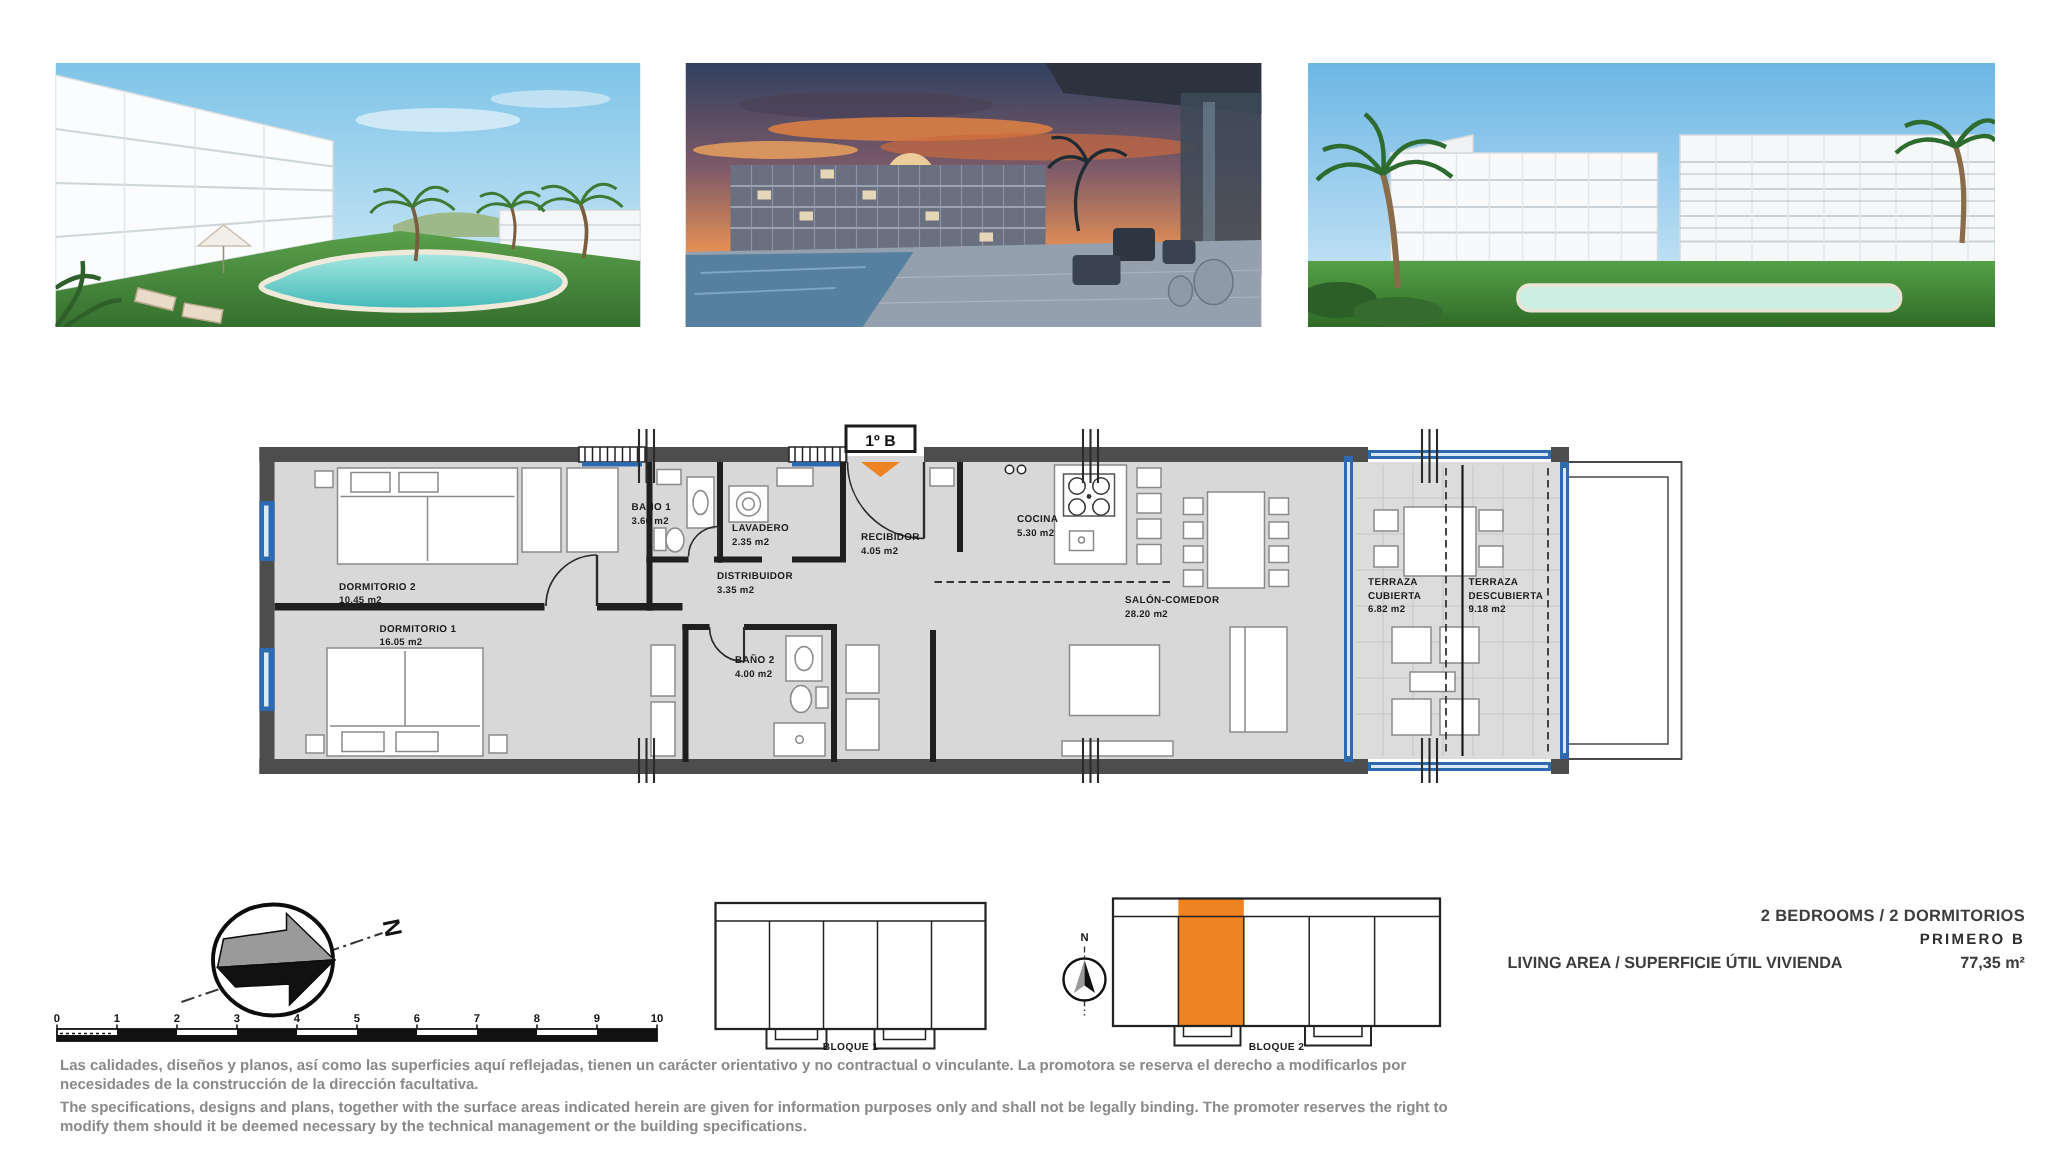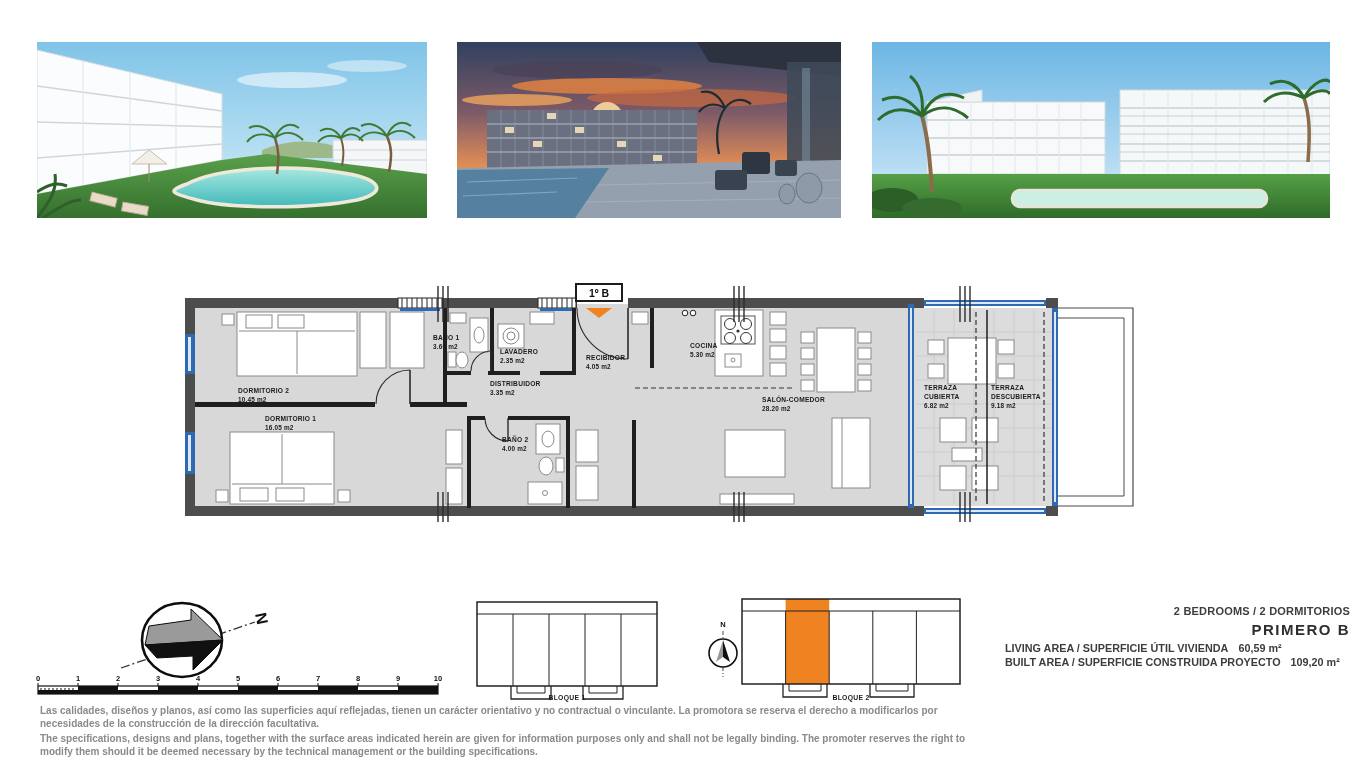--- a/index.html
+++ b/index.html
@@ -11,22 +11,22 @@
   .pl-name{font-size:6.6px;font-weight:700;fill:#1b1b1b;letter-spacing:.25px;}
   .pl-area{font-size:6.4px;font-weight:700;fill:#1b1b1b;letter-spacing:.2px;}
   .furn{fill:#ffffff;stroke:#8a8a8a;stroke-width:1;}
   .iwall{fill:#1f1f1f;}
   .arc{fill:none;stroke:#2b2b2b;stroke-width:1.1;}
   .tick{stroke:#2b2b2b;stroke-width:1.4;}
   .grid{stroke:#c6c6c6;stroke-width:.7;}
   
   .summary{width:345px;color:#3d3d3d;}
   .s-bed{text-align:right;font-size:11px;font-weight:700;letter-spacing:.2px;margin:0;}
-  .s-unit{text-align:right;font-size:15px;font-weight:700;letter-spacing:1.5px;color:#2e2e2e;margin:4px 0 3px 0;}
-  .s-row{display:flex;font-size:10.8px;font-weight:700;line-height:1.32;}
+  .s-unit{text-align:right;font-size:10px;font-weight:700;letter-spacing:1.5px;color:#2e2e2e;margin:4px 0 3px 0;}
+  .s-row{display:flex;justify-content:space-between;font-size:10.8px;font-weight:700;line-height:1.32;}
   .s-row .val{white-space:nowrap;padding-left:10px;}
   
   .disclaimer{width:930px;color:#8a8a8a;font-size:10px;font-weight:700;line-height:1.3;}
   .disclaimer p{margin:0 0 2px 0;}
   .blk-label{font-size:6.8px;font-weight:700;fill:#1b1b1b;letter-spacing:.3px;}
   .num{font-size:7.5px;font-weight:700;fill:#111;}
 </style>
 </head>
 <body>
 
@@ -232,21 +232,21 @@
         <path d="M 432 56 C 416 48 402 50 392 60"></path>
           <path d="M 432 56 C 424 40 410 36 398 42"></path>
         <path d="M 432 56 C 442 38 454 36 458 40"></path>
           <path d="M 432 56 C 446 46 456 48 458 52"></path>
       </g>
       <ellipse cx="20" cy="158" rx="26" ry="12" fill="#2c5e27"></ellipse>
       <ellipse cx="60" cy="166" rx="30" ry="10" fill="#356b2e"></ellipse>
     </svg>
   </div>
 
-  <div class="abs" style="left:180px;top:282px;width:960px;height:240px">
+  <div class="abs" style="left:168px;top:282px;width:960px;height:240px">
     <svg width="960" height="240" viewBox="0 0 960 240">
 
       <rect x="10" y="22" width="722" height="206" fill="#d8d8d8"></rect>
       <rect x="734" y="26" width="142" height="198" fill="#dcdcdc"></rect>
 
       <g class="grid">
         <line x1="754" y1="28" x2="754" y2="222"></line>
           <line x1="774" y1="28" x2="774" y2="222"></line>
         <line x1="794" y1="28" x2="794" y2="222"></line>
           <line x1="814" y1="28" x2="814" y2="222"></line>
@@ -588,25 +588,21 @@
       </g>
       <text class="blk-label" x="381" y="104" text-anchor="middle">BLOQUE 2</text>
     </svg>
   </div>
 
   <div class="abs summary" style="left:1005px;top:605px">
     <p class="s-bed">2 BEDROOMS / 2 DORMITORIOS</p>
     <p class="s-unit">PRIMERO B</p>
     <div class="s-row">
       <span>LIVING AREA / SUPERFICIE ÚTIL VIVIENDA</span>
-      <span class="val">60,59 m²</span>
-    </div>
-    <div class="s-row">
-      <span>BUILT AREA / SUPERFICIE CONSTRUIDA PROYECTO</span>
-      <span class="val">109,20 m²</span>
+      <span class="val">77,35 m²</span>
     </div>
   </div>
 
   <div class="abs disclaimer" style="left:40px;top:704px">
     <p>Las calidades, diseños y planos, así como las superficies aquí reflejadas, tienen un carácter orientativo y no contractual o vinculante. La promotora se reserva el derecho a modificarlos por necesidades de la construcción de la dirección facultativa.</p>
     <p>The specifications, designs and plans, together with the surface areas indicated herein are given for information purposes only and shall not be legally binding. The promoter reserves the right to modify them should it be deemed necessary by the technical management or the building specifications.</p>
   </div>
 
 </div>
 

